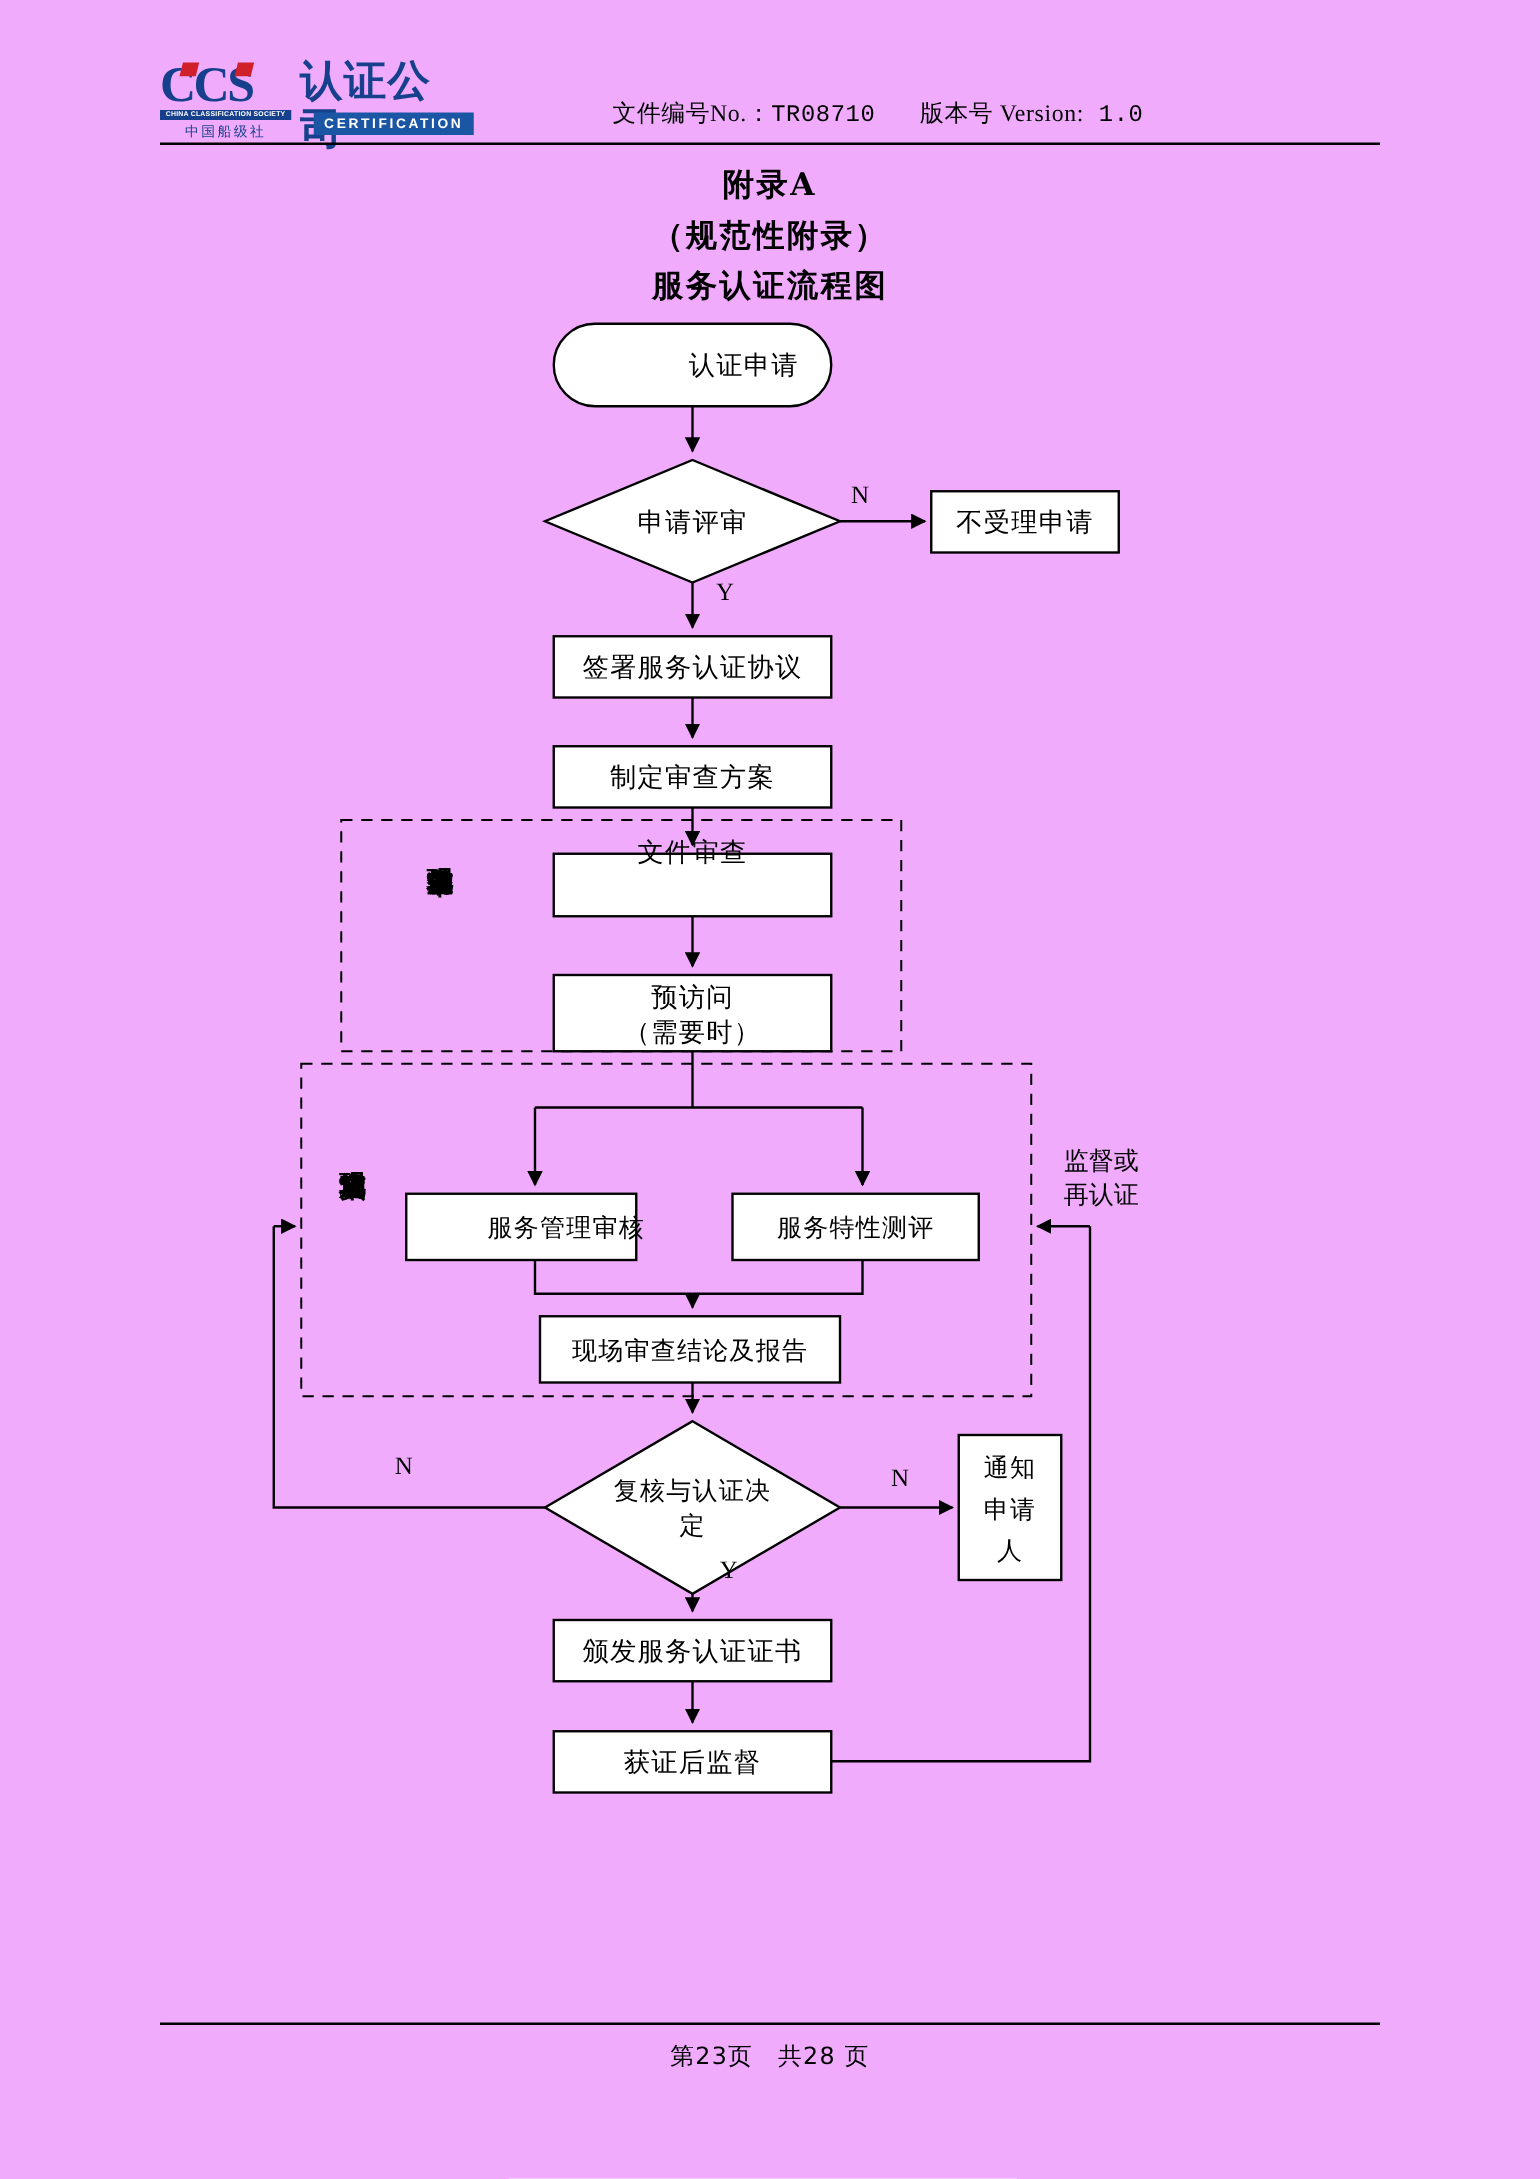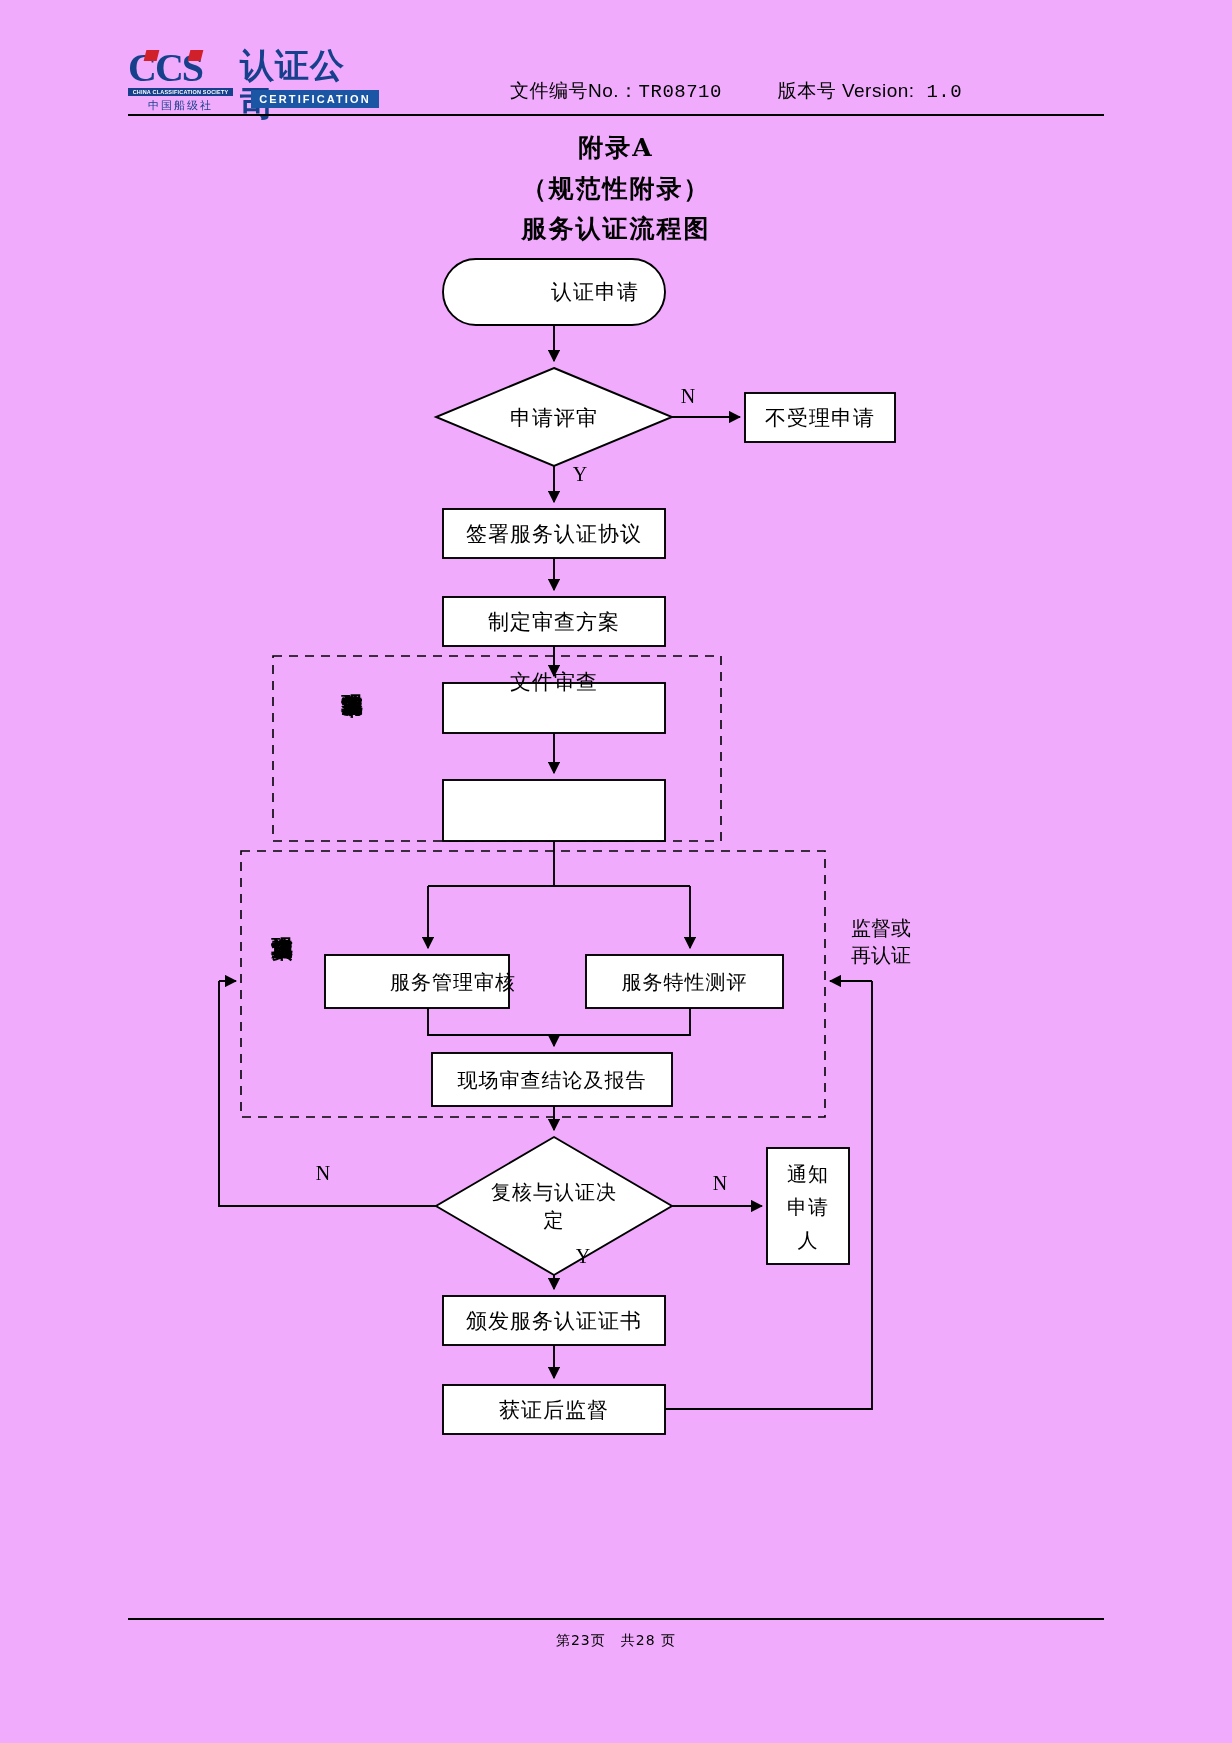--- a/index.html
+++ b/index.html
@@ -101,22 +101,21 @@
   }
   #header-doc-info {
     position: absolute;
     left: 490px; top: 78px;
     font-family: "Liberation Mono", "DejaVu Sans Mono", monospace;
     font-size: 19px;
     letter-spacing: 0.5px;
     white-space: nowrap;
   }
   #header-doc-info .cn {
-    font-family: Liberation Sans, sans-serif;
-    margin-left: 20px;
+    font-family: Liberation Serif, serif;
   }
   #header-rule {
     position: absolute;
     left: 128px; top: 114px;
     width: 976px; height: 0;
     border-top: 2px solid #000000;
   }
 
   
   .doc-title {
@@ -181,21 +180,21 @@
     left: 128px; top: 1618px;
     width: 976px; height: 0;
     border-top: 2px solid #000000;
   }
   #footer-text {
     position: absolute;
     left: 0; top: 1632px;
     width: 1232px;
     text-align: center;
     font-family: "DejaVu Sans", sans-serif;
-    font-size: 14px;
+    font-size: 19px;
     letter-spacing: 1px;
   }
 </style>
 </head>
 <body>
 
 <div id="page">
 
   <div id="header">
 
@@ -306,20 +305,22 @@
   <div class="node-text" style="left:443px; top:404px; width:222px;">申请评审</div>
 
   <div class="node-text" style="left:745px; top:404px; width:150px;">不受理申请</div>
 
   <div class="node-text" style="left:443px; top:520px; width:222px;">签署服务认证协议</div>
 
   <div class="node-text" style="left:443px; top:608px; width:222px;">制定审查方案</div>
 
   <div class="node-text" style="left:443px; top:668px; width:222px;">文件审查</div>
 
+  <div class="node-text" style="left:443px; top:784px; width:222px;">预访问
+（需要时）</div>
 
   <div class="node-text small" style="left:325px; top:968px; width:184px;padding-left:36px;">服务管理审核</div>
 
   <div class="node-text small" style="left:586px; top:968px; width:197px;">服务特性测评</div>
 
   <div class="node-text small" style="left:432px; top:1066px; width:240px;">现场审查结论及报告</div>
 
   <div class="node-text small" style="left:449px; top:1178px; width:210px;">复核与认证决
 定</div>
 

